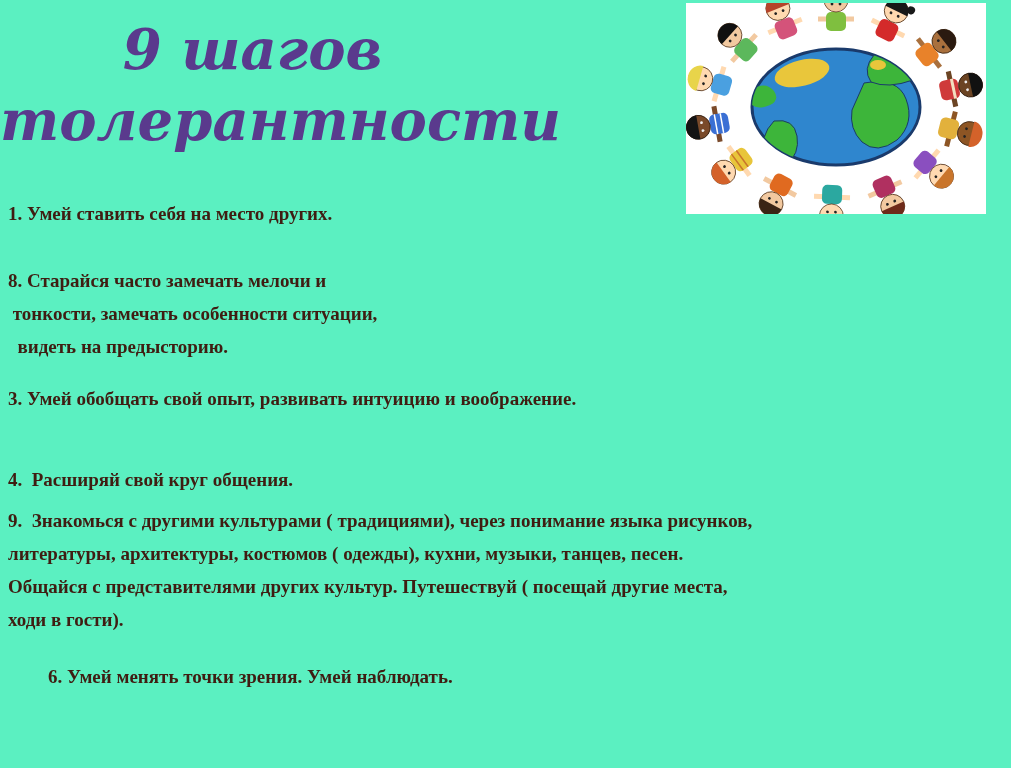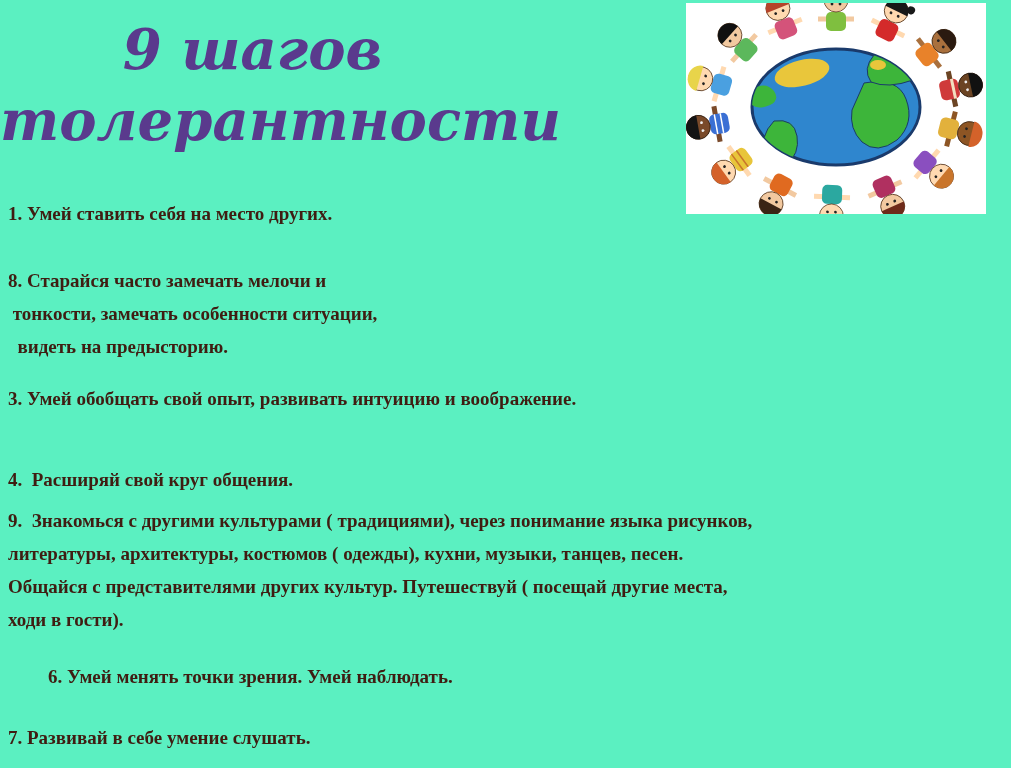--- a/index.html
+++ b/index.html
@@ -205,16 +205,15 @@
     <div class="step">8. Старайся часто замечать мелочи и
  тонкости, замечать особенности ситуации,
   видеть на предысторию.</div>
     <div class="step">3. Умей обобщать свой опыт, развивать интуицию и воображение.</div>
     <div class="step">4.  Расширяй свой круг общения.</div>
     <div class="step">9.  Знакомься с другими культурами ( традициями), через понимание языка рисунков,
 литературы, архитектуры, костюмов ( одежды), кухни, музыки, танцев, песен.
 Общайся с представителями других культур. Путешествуй ( посещай другие места,
 ходи в гости).</div>
     <div class="step">6. Умей менять точки зрения. Умей наблюдать.</div>
-    <div class="step">7. Развивай в себе умение слушать.</div>
   </div>
 
 </div>
 
 </body></html>

